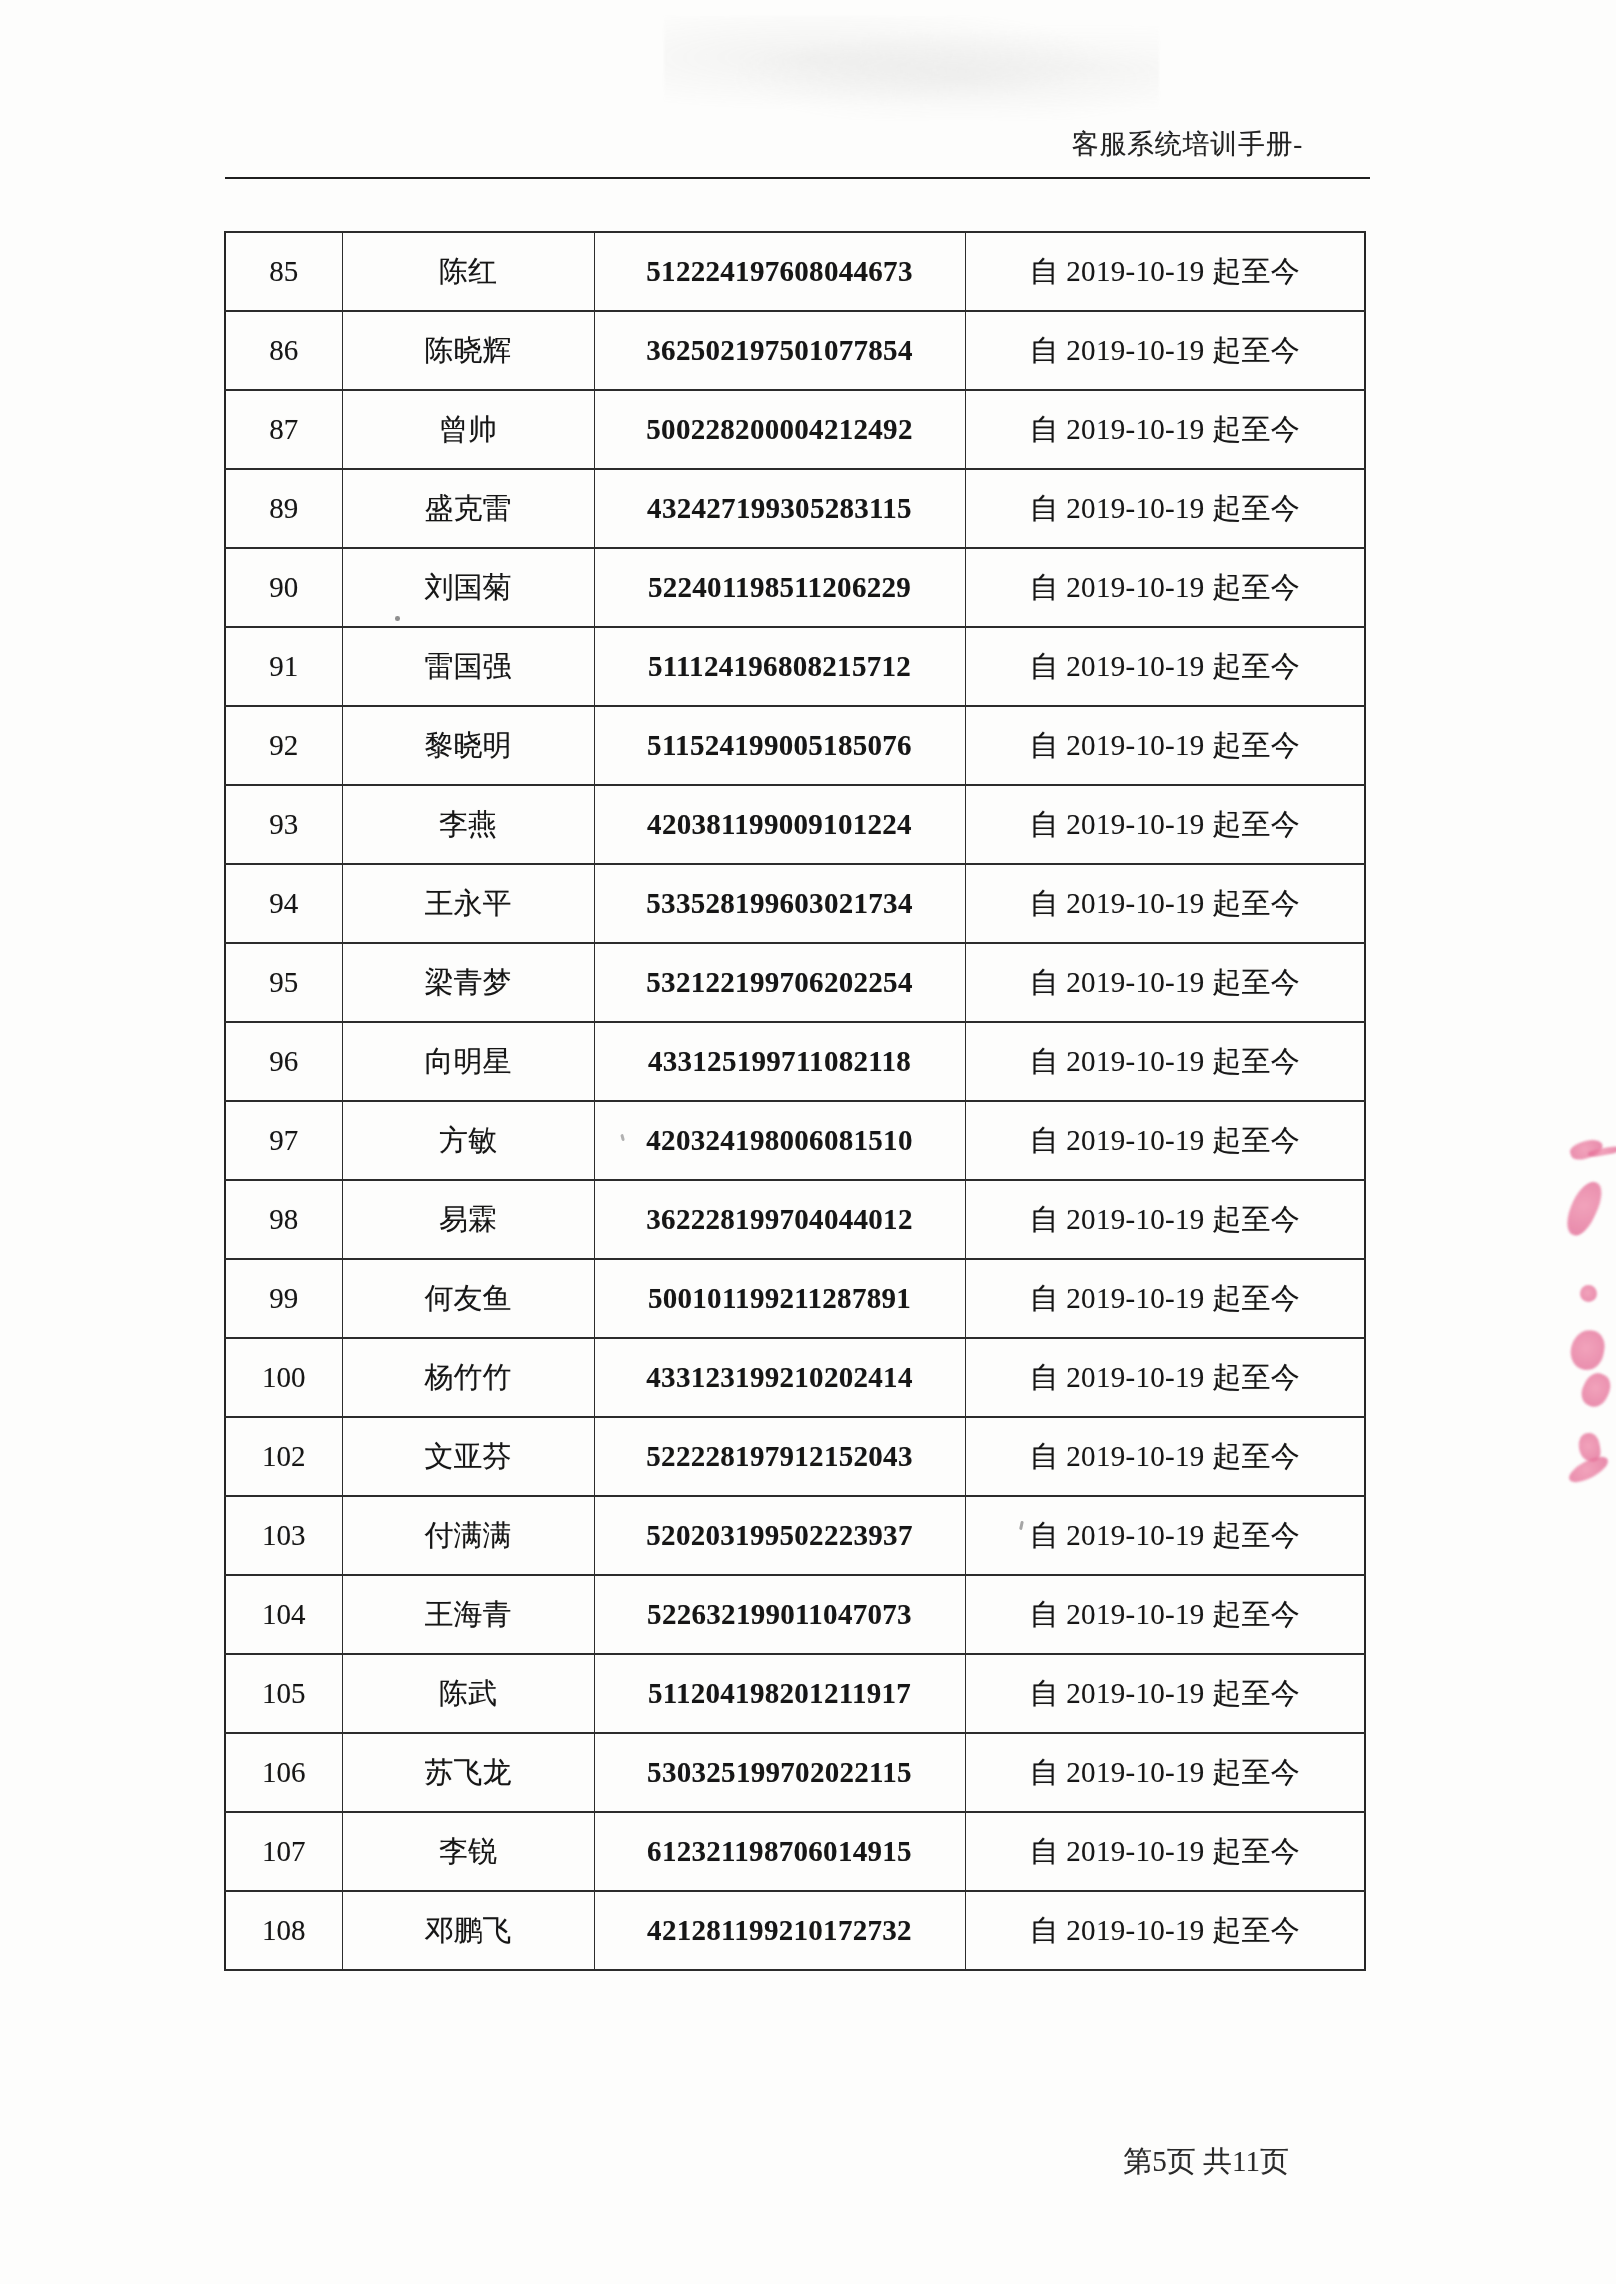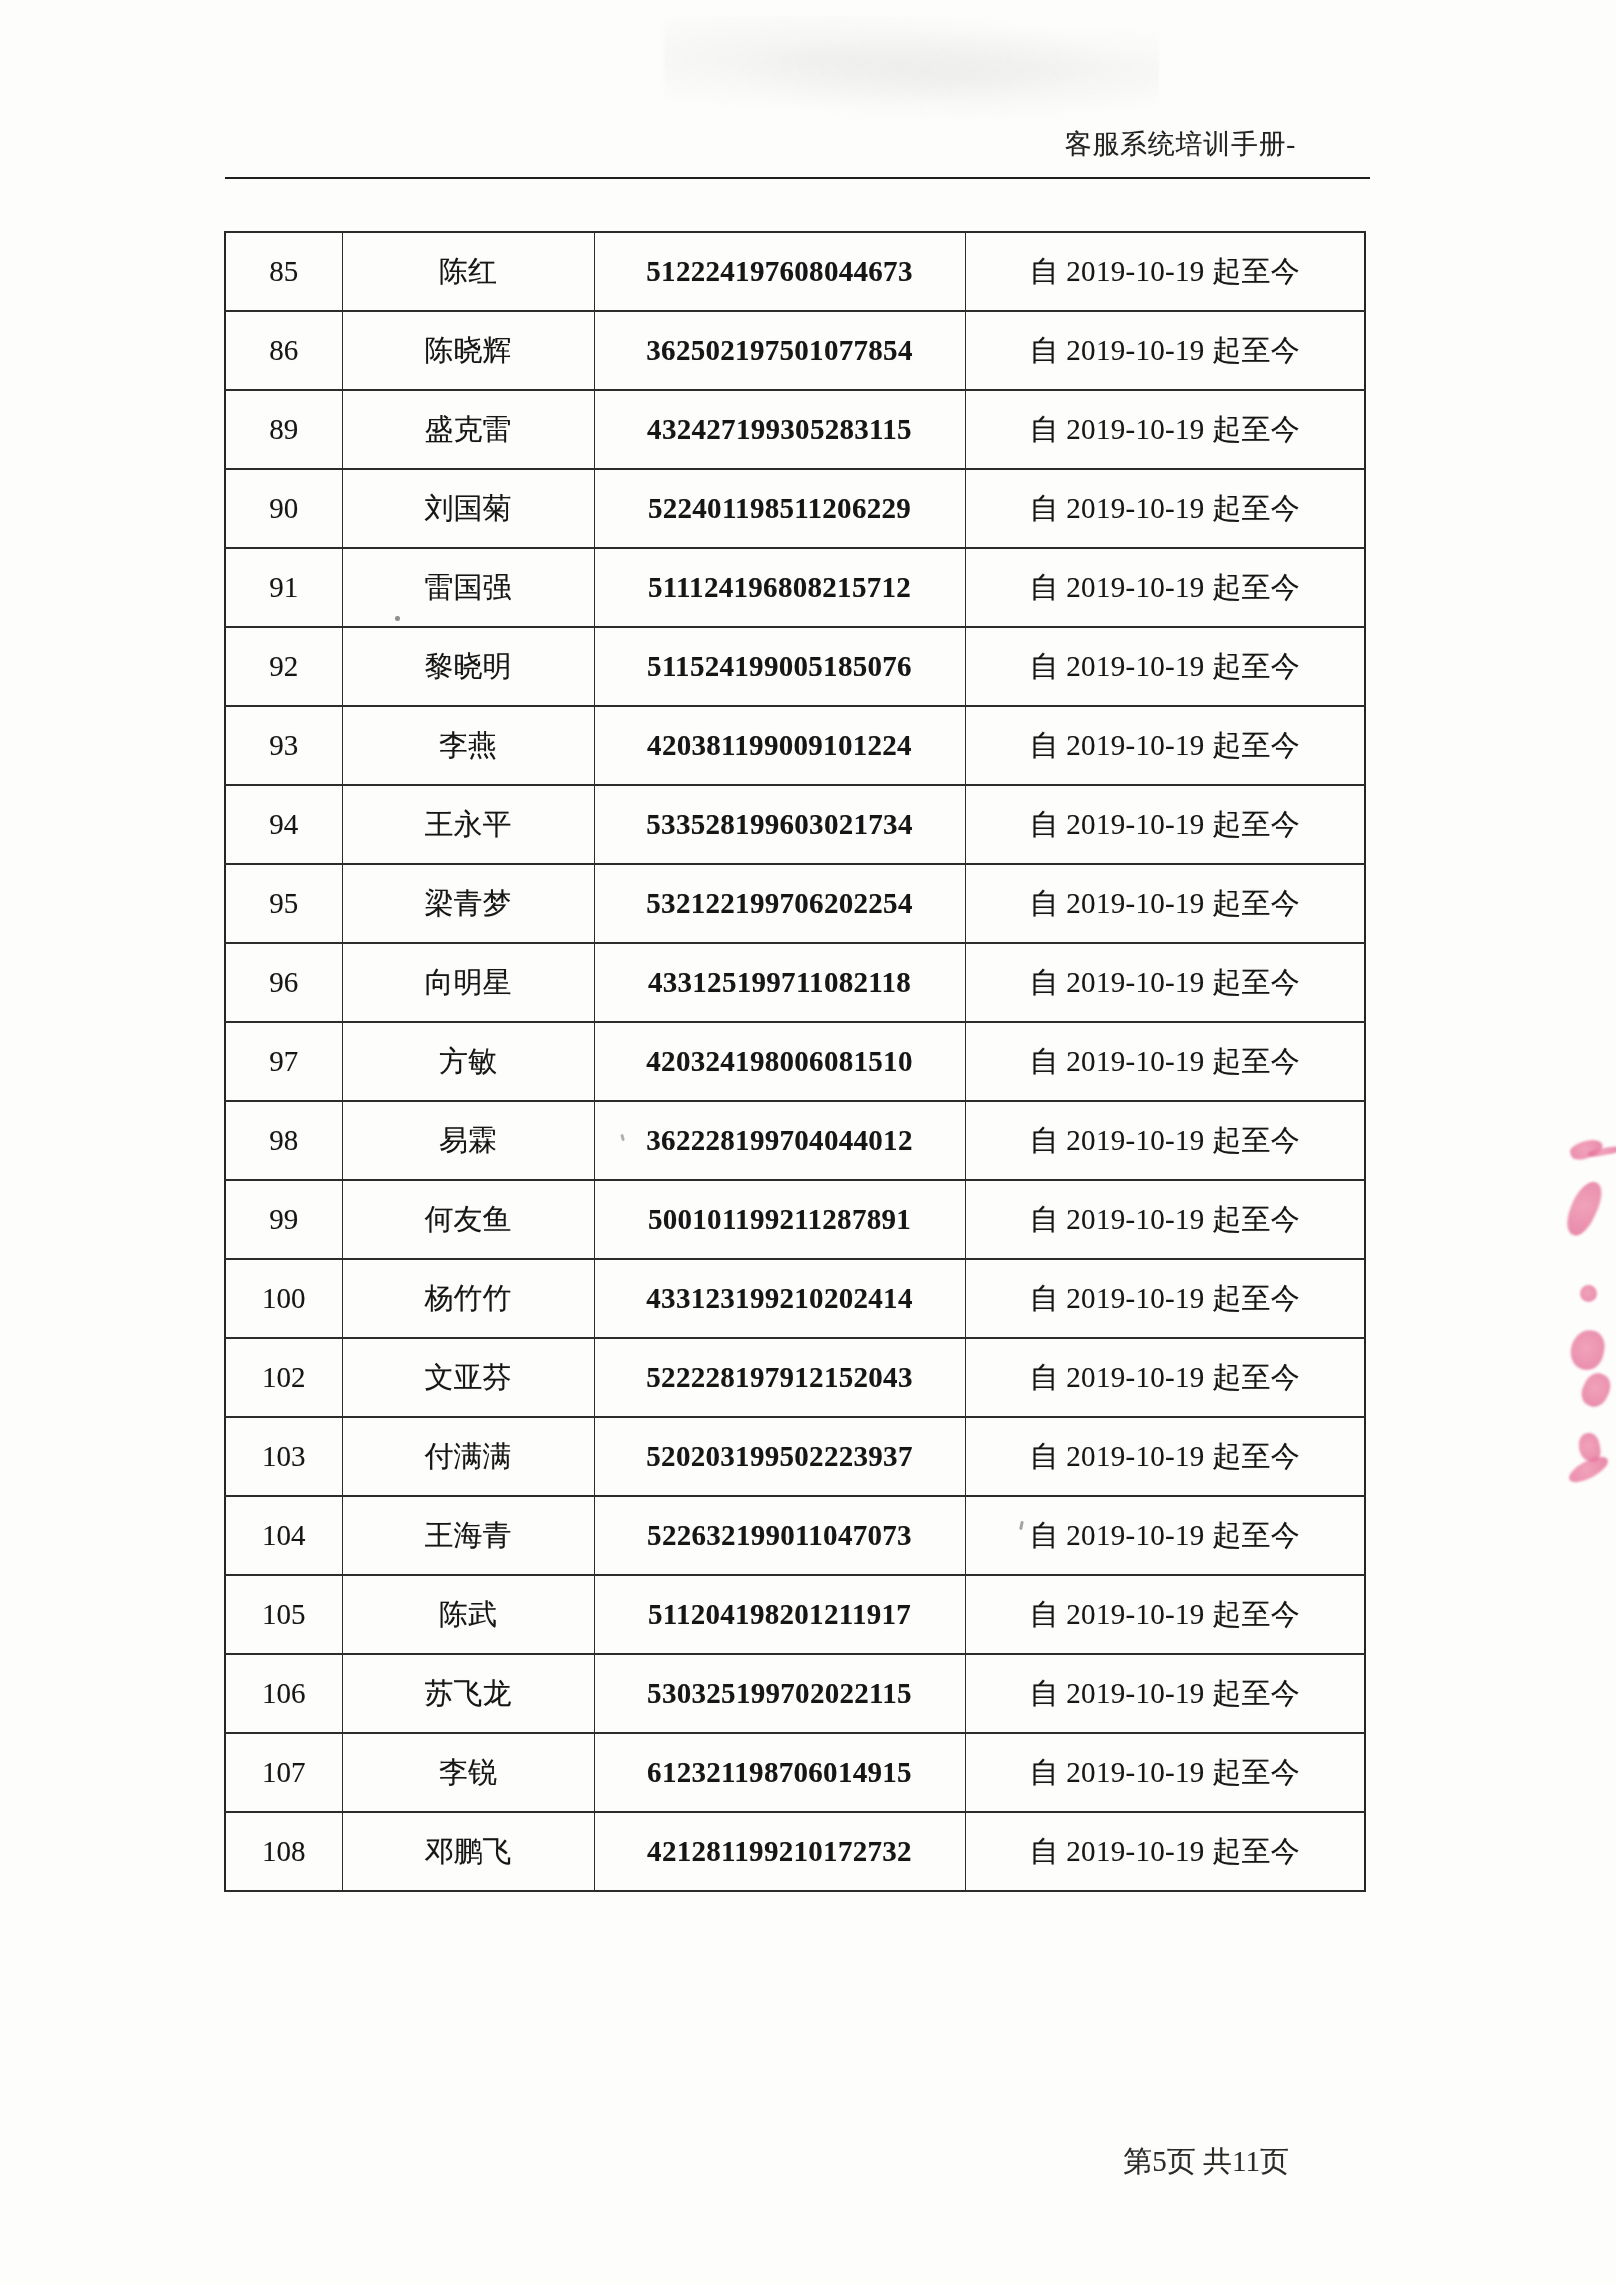--- a/index.html
+++ b/index.html
@@ -20,21 +20,21 @@
     width: 495px; height: 104px;
     background:
       radial-gradient(ellipse at 30% 40%, rgba(150,150,150,0.10), transparent 60%),
       radial-gradient(ellipse at 60% 60%, rgba(160,160,160,0.08), transparent 55%),
       radial-gradient(ellipse at 85% 50%, rgba(170,170,170,0.07), transparent 60%);
     filter: blur(1.3px);
   }
   .header-title {
     position: absolute;
     top: 126px;
-    right: 320px;
+    right: 313px;
     font-size: 27px;
     letter-spacing: 0.7px;
     color: #222;
     text-shadow: 0 0 0.7px rgba(0,0,0,0.25);
     white-space: nowrap;
   }
   .header-rule {
     position: absolute;
     left: 225px; top: 177px;
     width: 1145px; height: 2px;
@@ -107,20 +107,26 @@
           <td class="c-id">512224197608044673</td>
           <td class="c-period">自 2019-10-19 起至今</td>
         </tr>
         <tr>
           <td class="c-no">86</td>
           <td class="c-name">陈晓辉</td>
           <td class="c-id">362502197501077854</td>
           <td class="c-period">自 2019-10-19 起至今</td>
         </tr>
         <tr>
+          <td class="c-no">87</td>
+          <td class="c-name">曾帅</td>
+          <td class="c-id">500228200004212492</td>
+          <td class="c-period">自 2019-10-19 起至今</td>
+        </tr>
+        <tr>
           <td class="c-no">89</td>
           <td class="c-name">盛克雷</td>
           <td class="c-id">432427199305283115</td>
           <td class="c-period">自 2019-10-19 起至今</td>
         </tr>
         <tr>
           <td class="c-no">90</td>
           <td class="c-name">刘国菊</td>
           <td class="c-id">522401198511206229</td>
           <td class="c-period">自 2019-10-19 起至今</td>

